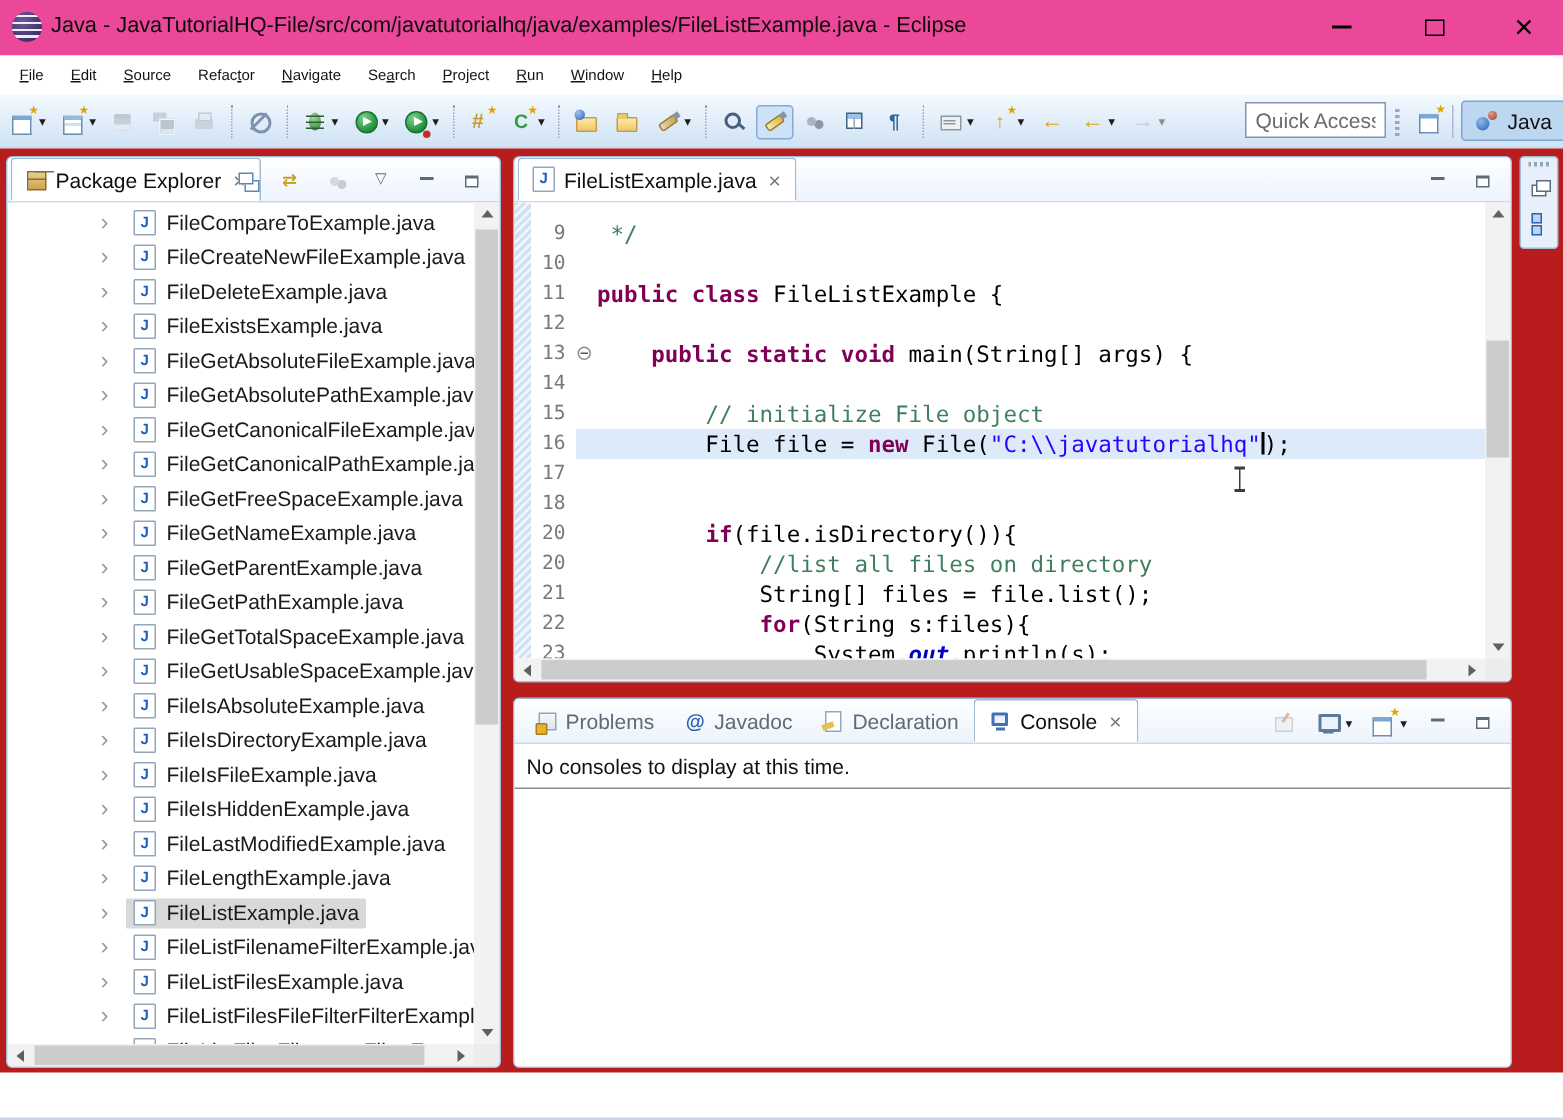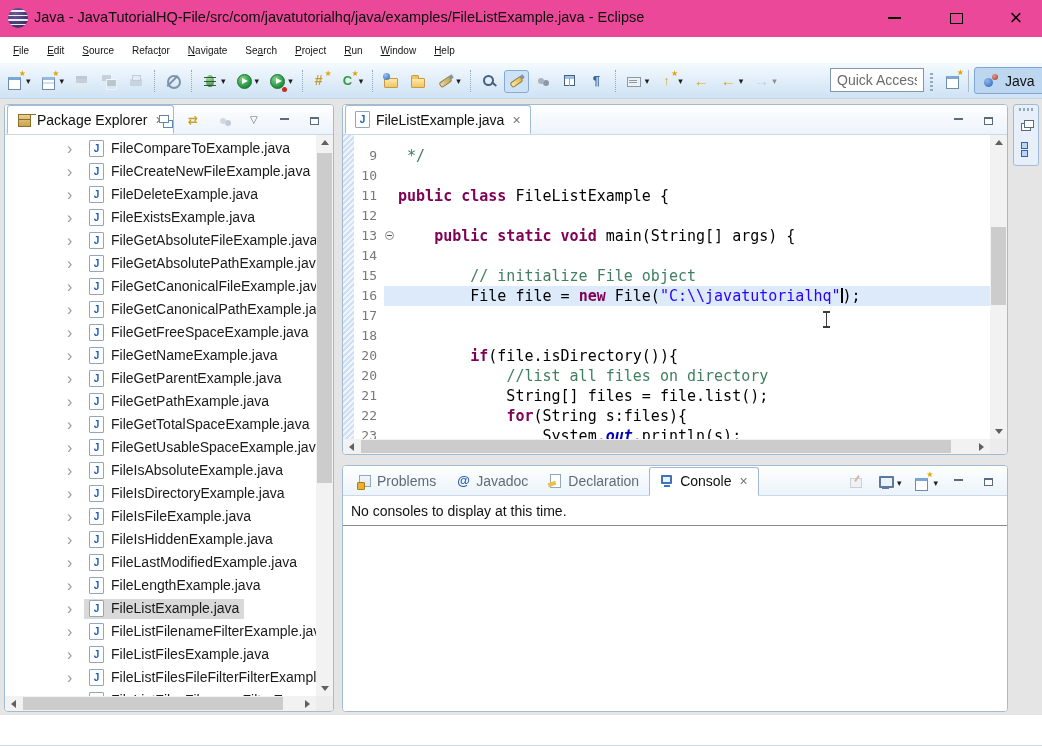--- a/index.html
+++ b/index.html
@@ -110,21 +110,21 @@
   .persp-divider{position:absolute;left:968px;top:7px;width:1px;height:22px;background:#aabccf}
   .persp-java{position:absolute;left:974px;top:4px;height:27px;display:flex;align-items:center;gap:6px;padding:0 9px;
     background:#bed7f1;border:1px solid #7fa6cf;border-radius:3px;font-size:14px;color:#101010;box-sizing:border-box}
   .jpersp{width:15px;height:15px;position:relative}
   .jpersp::before{content:'';position:absolute;left:0;top:5px;width:9px;height:9px;border-radius:50%;
     background:radial-gradient(circle at 35% 30%,#8fb8ea,#2a62b8)}
   .jpersp::after{content:'';position:absolute;left:8px;top:1px;width:6px;height:6px;border-radius:50%;
     background:radial-gradient(circle at 35% 30%,#e09a8a,#a33b20)}
 
   
-  .workbench{position:absolute;left:0;top:99px;width:1042px;height:616px;background:#e5e5e5}
+  .workbench{position:absolute;left:0;top:99px;width:1042px;height:616px;background:#b91c1c}
   .panel{position:absolute;background:#fff;border:1px solid #a2bbd4;border-radius:4px;box-sizing:border-box;overflow:hidden}
   .pe-panel{left:4px;top:5px;width:330px;height:608px}
   .ed-panel{left:342px;top:5px;width:666px;height:351px}
   .co-panel{left:342px;top:366px;width:666px;height:247px}
   .phead{position:absolute;left:0;top:0;right:0;height:29px;background:linear-gradient(#feffff,#ecf3fb);
     border-bottom:1px solid #c9d9ea}
   .tab{position:absolute;left:2px;top:0;display:flex;align-items:center;gap:6px;height:29px;padding:0 9px;background:#fff;
     border:1px solid #a2bbd4;border-bottom:1px solid #fff;border-radius:3px 3px 0 0;font-size:14px;color:#0f0f0f;box-sizing:border-box;z-index:2}
   .tclose{color:#777;font-size:14px;margin-left:2px}
   .head-icons{position:absolute;right:4px;top:5px;display:flex;align-items:center;gap:3px;z-index:3}
@@ -167,21 +167,21 @@
   .lnum{width:30px;flex:none;color:#787878;font-size:13px;text-align:right;padding-right:7px;box-sizing:border-box;background:#fff}
   .foldc{width:14px;flex:none;position:relative;background:#fff}
   .crow.cur .foldc{background:transparent}
   .foldicon{position:absolute;left:1px;top:5px;width:9px;height:9px;border:1px solid #8a8a8a;border-radius:50%;background:#fff;box-sizing:border-box}
   .foldicon::before{content:'';position:absolute;left:1px;top:2.5px;width:5px;height:1px;background:#555}
   .tk-p{color:#000}.tk-k{color:#7f0055;font-weight:bold}.tk-s{color:#2a00ff}
   .tk-c{color:#3f7f5f}.tk-f{color:#0000c0;font-weight:bold;font-style:italic}
   .caret{display:inline-block;width:0;height:15px;border-left:2px solid #000;vertical-align:-2px}
 
   
-  .ctabs{position:absolute;left:4px;top:0;display:flex;align-items:center;height:30px;z-index:2}
+  .ctabs{position:absolute;left:4px;top:0;display:flex;align-items:flex-start;height:30px;z-index:2}
   .ctab{display:flex;align-items:center;gap:6px;height:29px;padding:0 10px;font-size:14px;color:#5f6b77;box-sizing:border-box}
   .ctab.active{background:#fff;border:1px solid #a2bbd4;border-bottom:1px solid #fff;border-radius:3px 3px 0 0;color:#0f0f0f}
   .ic{width:14px;height:14px;position:relative;display:inline-block;flex:none}
   .ic-problems::before{content:'';position:absolute;left:2px;top:1px;width:10px;height:10px;
     background:linear-gradient(#f4f7fa,#dfe7ef);border:1px solid #93a7bb}
   .ic-problems::after{content:'';position:absolute;left:0;top:8px;width:6px;height:6px;background:#e8b22f;border:1px solid #a97d1a;border-radius:1px}
   .ic-javadoc::before{content:'@';position:absolute;left:1px;top:-1px;color:#2a5db0;font-size:13px;font-weight:bold}
   .ic-declaration::before{content:'';position:absolute;left:2px;top:0;width:9px;height:12px;background:#fff;border:1px solid #93a7bb}
   .ic-declaration::after{content:'';position:absolute;left:0;top:8px;width:8px;height:4px;background:#e8c050;transform:rotate(-20deg)}
   .ic-console::before{content:'';position:absolute;left:1px;top:1px;width:11px;height:9px;box-sizing:border-box;

